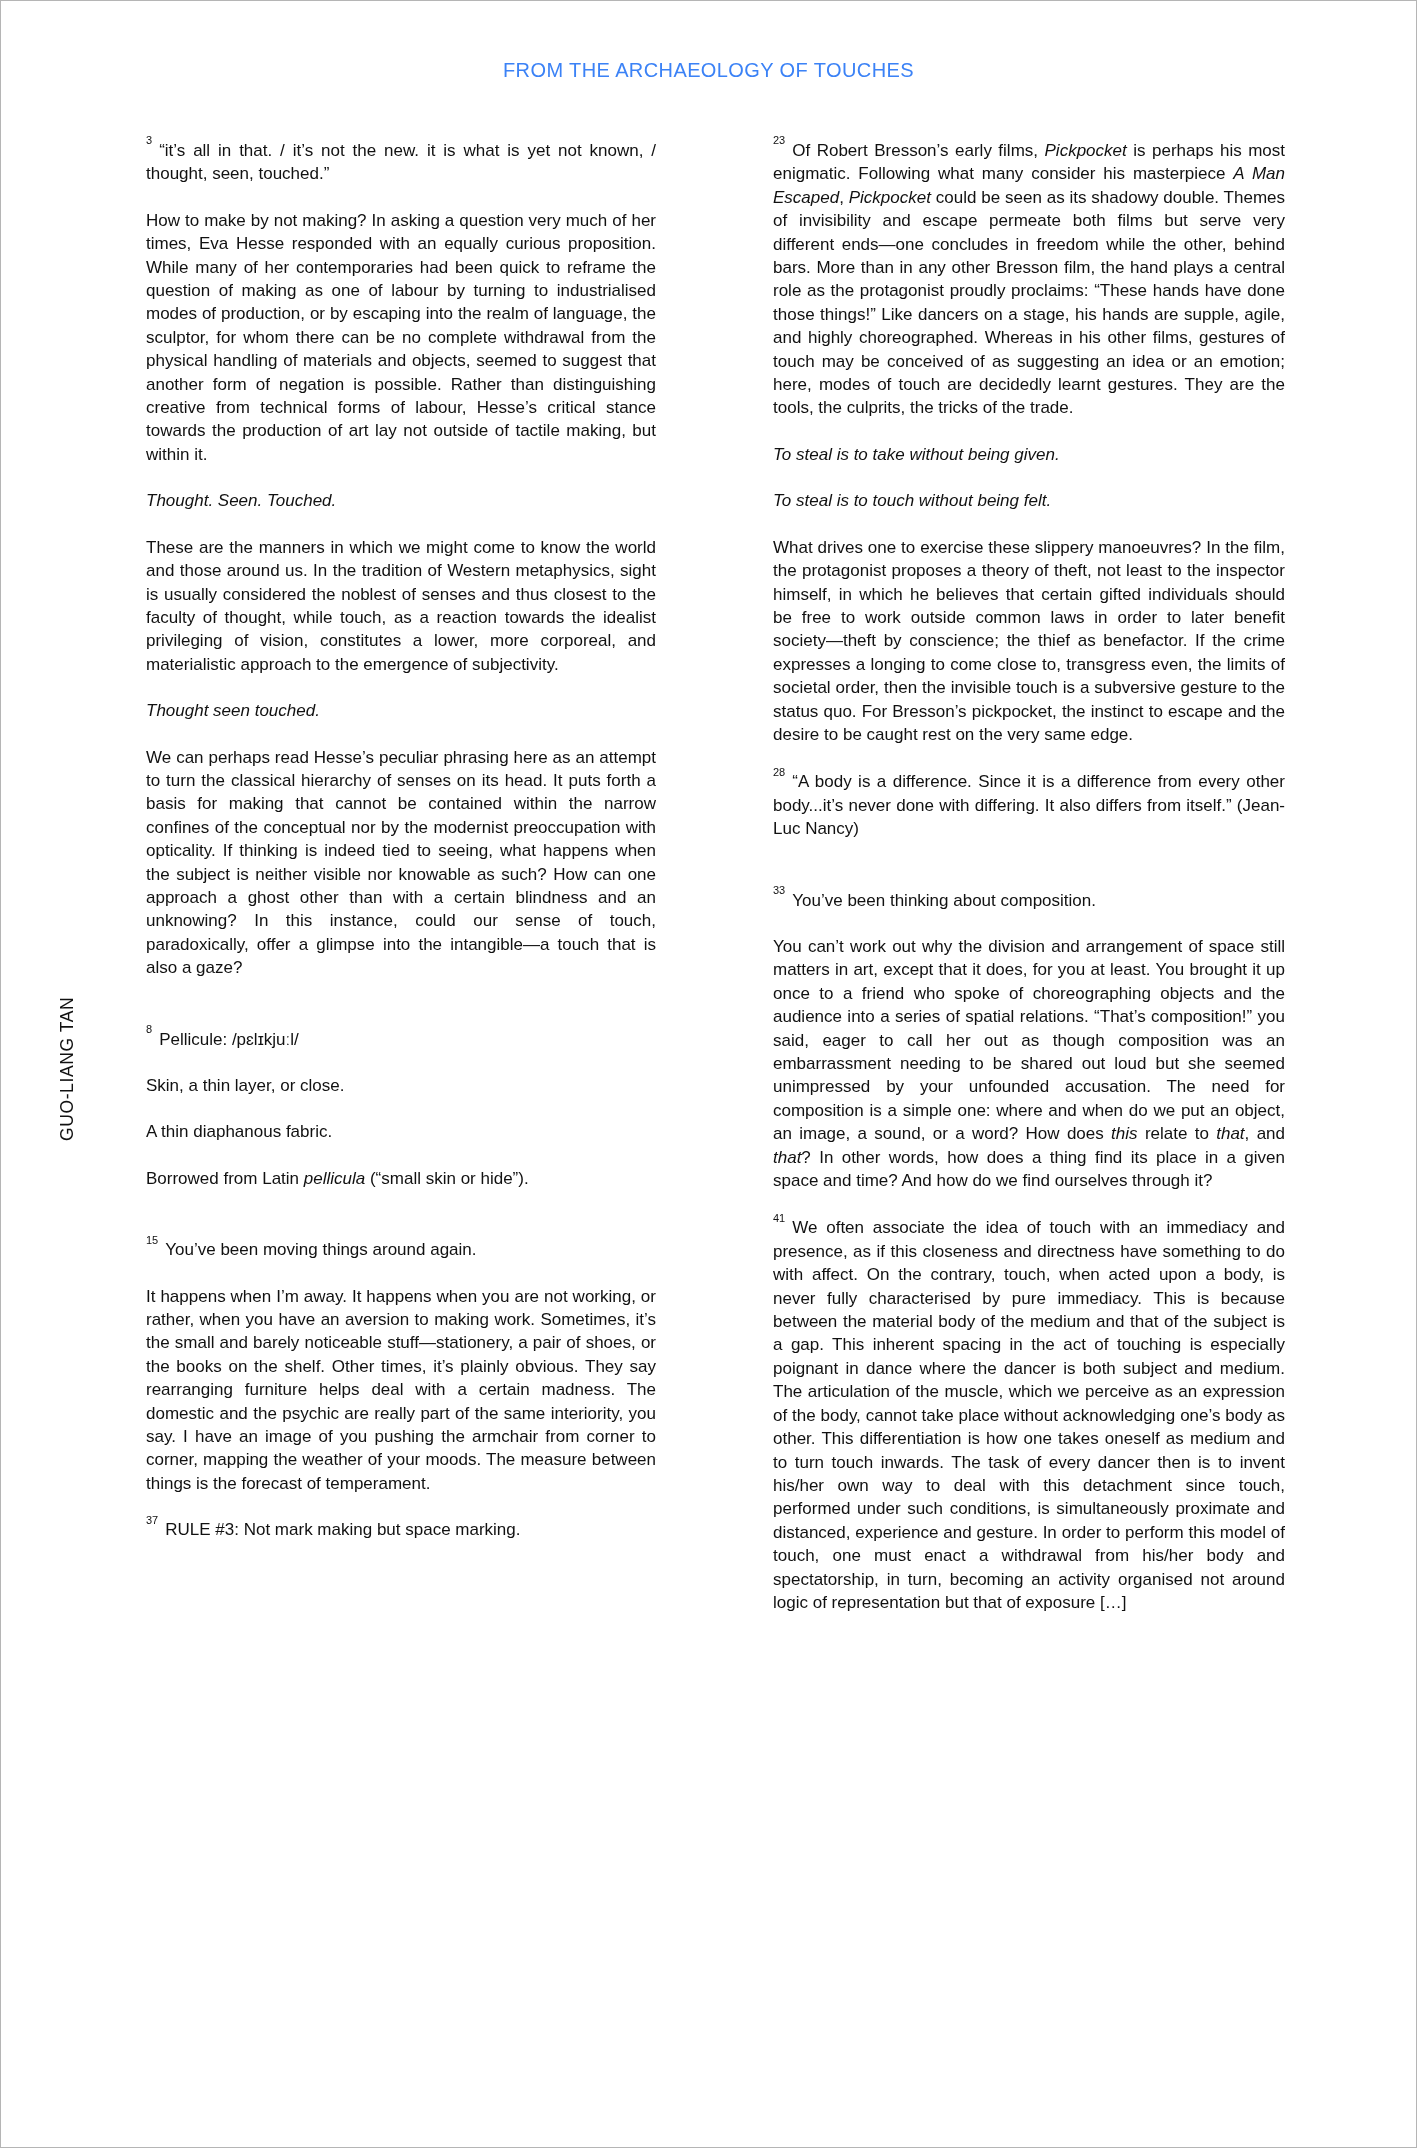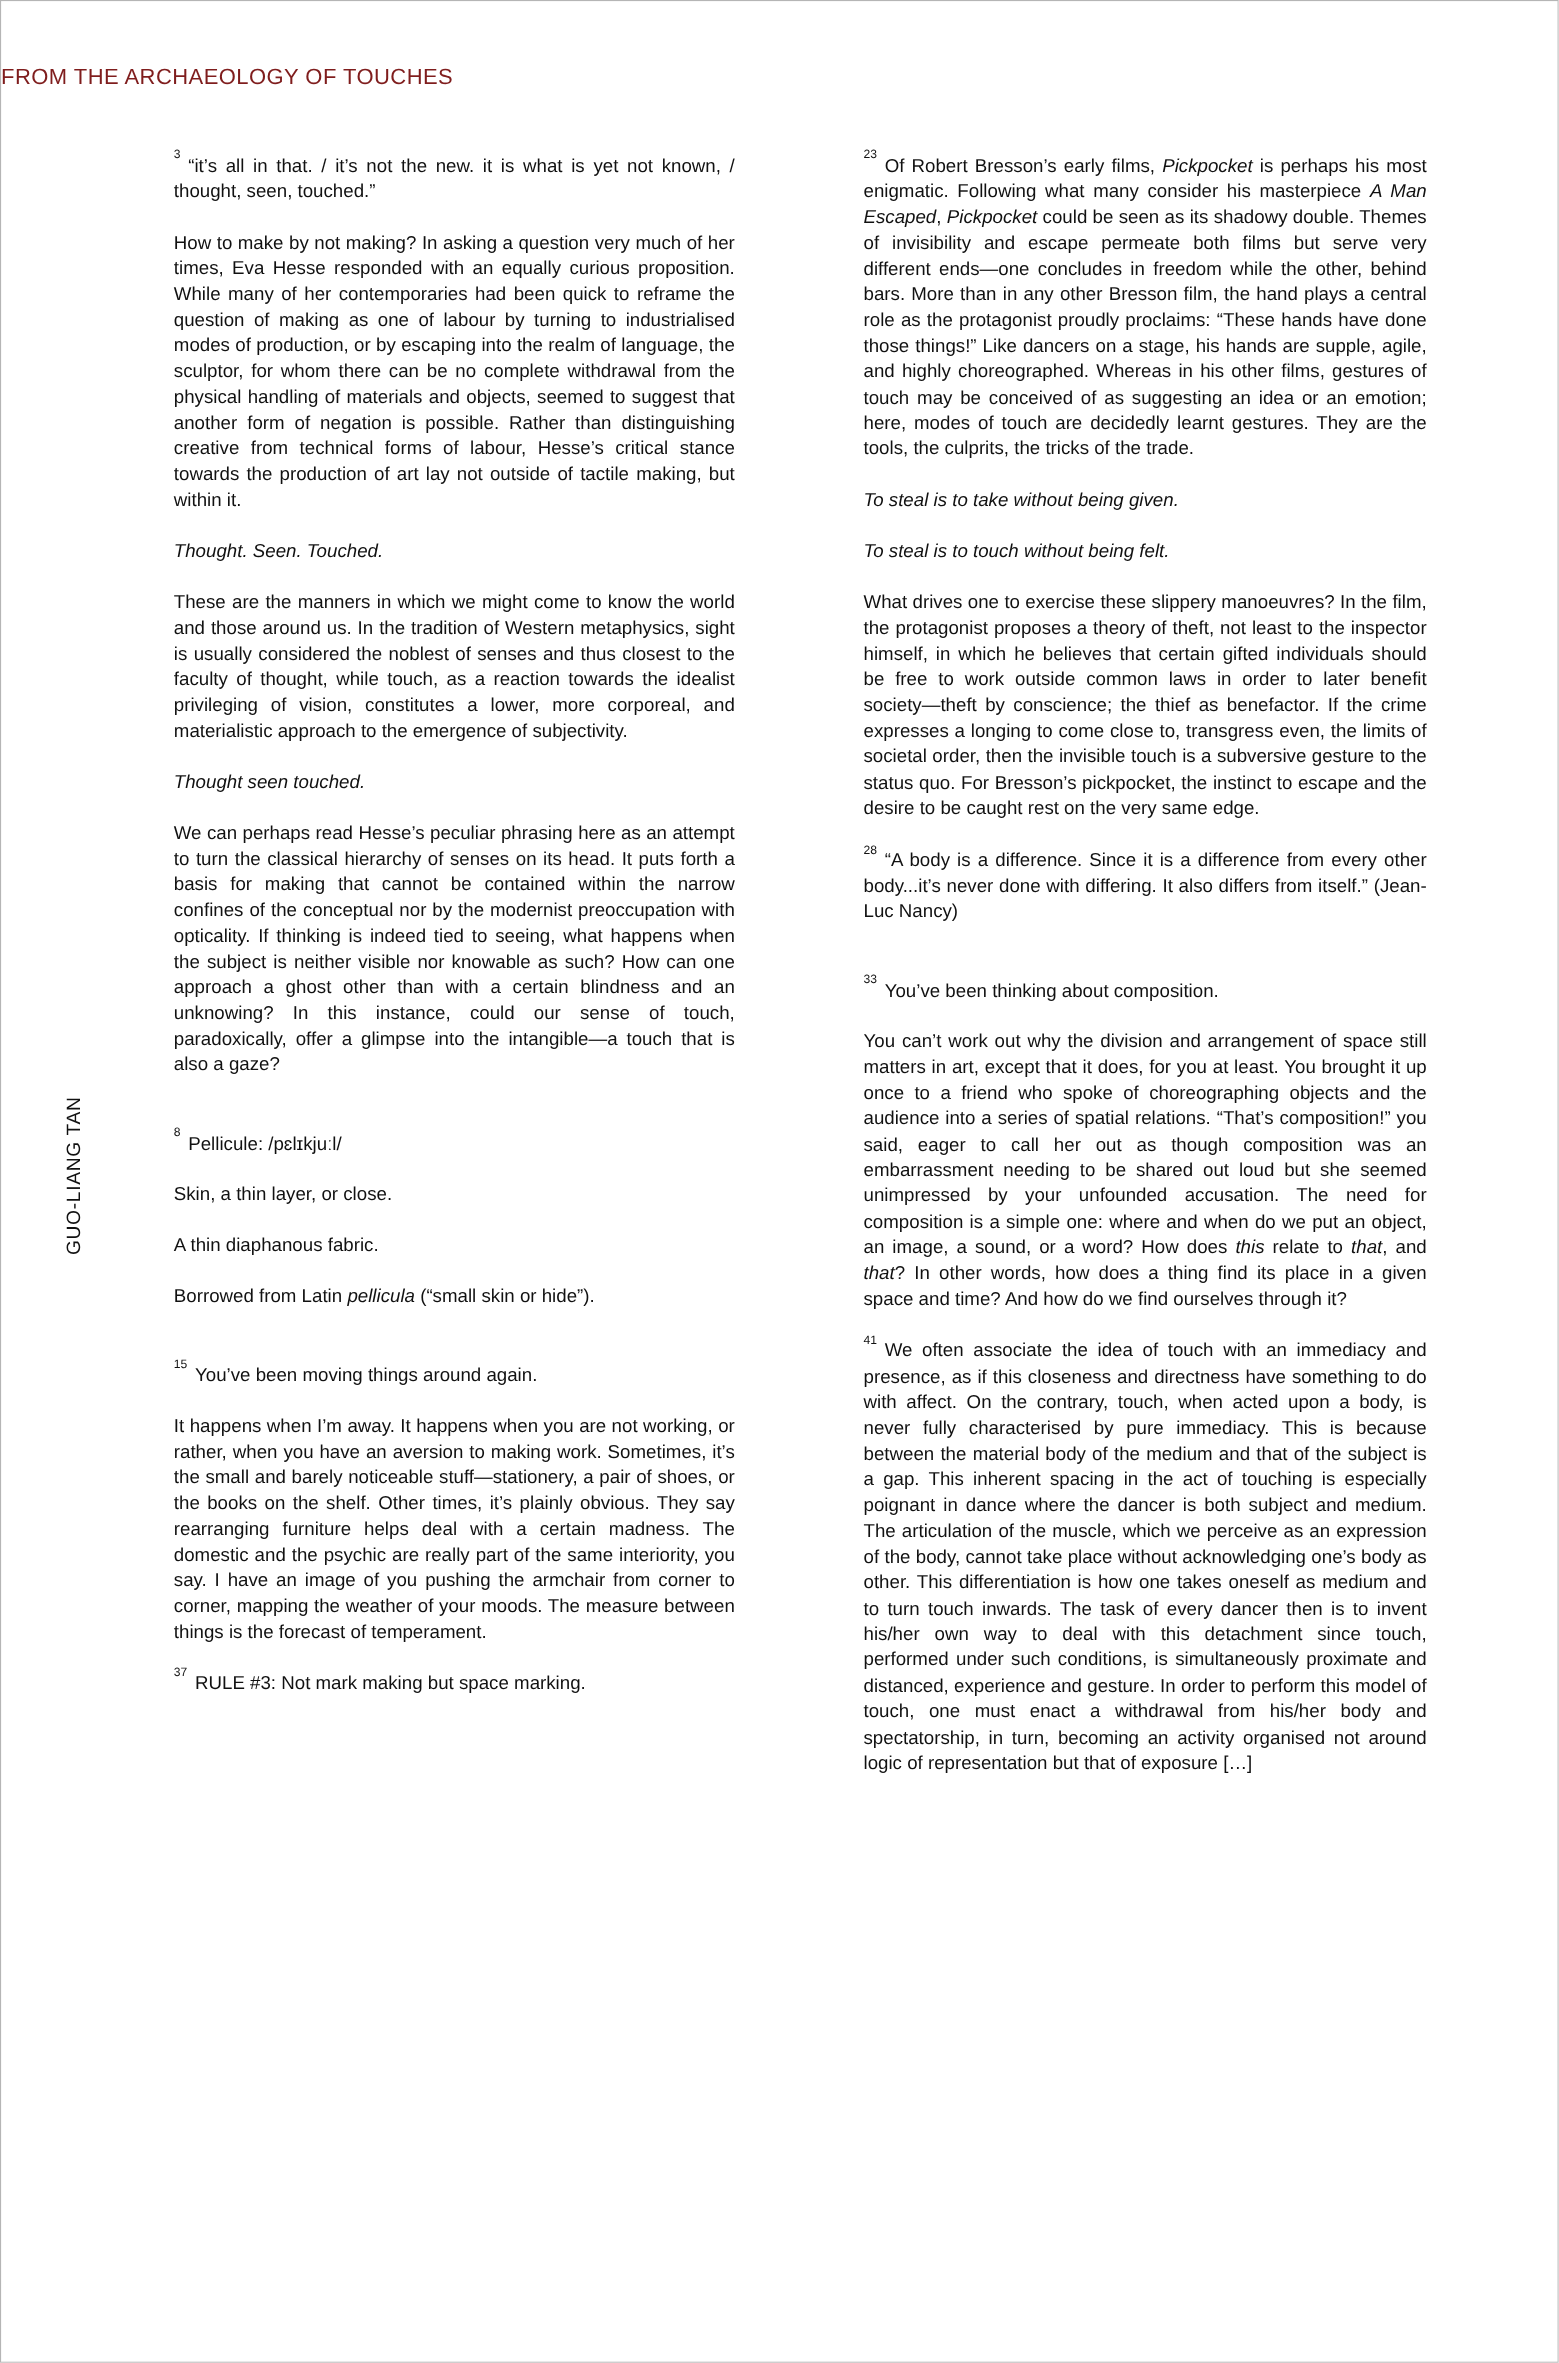--- a/index.html
+++ b/index.html
@@ -17,45 +17,45 @@
     box-sizing: border-box;
     font-family: "Liberation Sans", "DejaVu Sans", sans-serif;
     color: #1a1a1a;
     overflow: hidden;
   }
   .page-header {
     position: absolute;
     top: 58px;
     left: 0;
     width: 100%;
+    text-align: center;
     font-size: 20px;
     letter-spacing: 0.4px;
     font-weight: normal;
-    color: #7f1d1d;
+    color: #3b82f6;
   }
   .author-vertical {
     position: absolute;
     left: 56px;
     top: 960px;
     height: 180px;
     writing-mode: vertical-rl;
     transform: rotate(180deg);
     font-size: 17.5px;
     letter-spacing: 0.6px;
     color: #111;
     white-space: nowrap;
   }
   .col {
     position: absolute;
     top: 138px;
     font-size: 17px;
     line-height: 23.4px;
     text-align: justify;
     color: #111;
-    margin-left: 12px;
   }
   .col-left  { left: 145px; width: 510px; }
   .col-right { left: 772px; width: 512px; }
   .block { margin: 0 0 23px 0; }
   .block:last-child { margin-bottom: 0; }
   .block.italic { font-style: italic; }
   .block.gap-lg { margin-top: 48px; }
   .block.gap-sm { margin-top: 24px; }
   .block sup {
     font-size: 11px;

